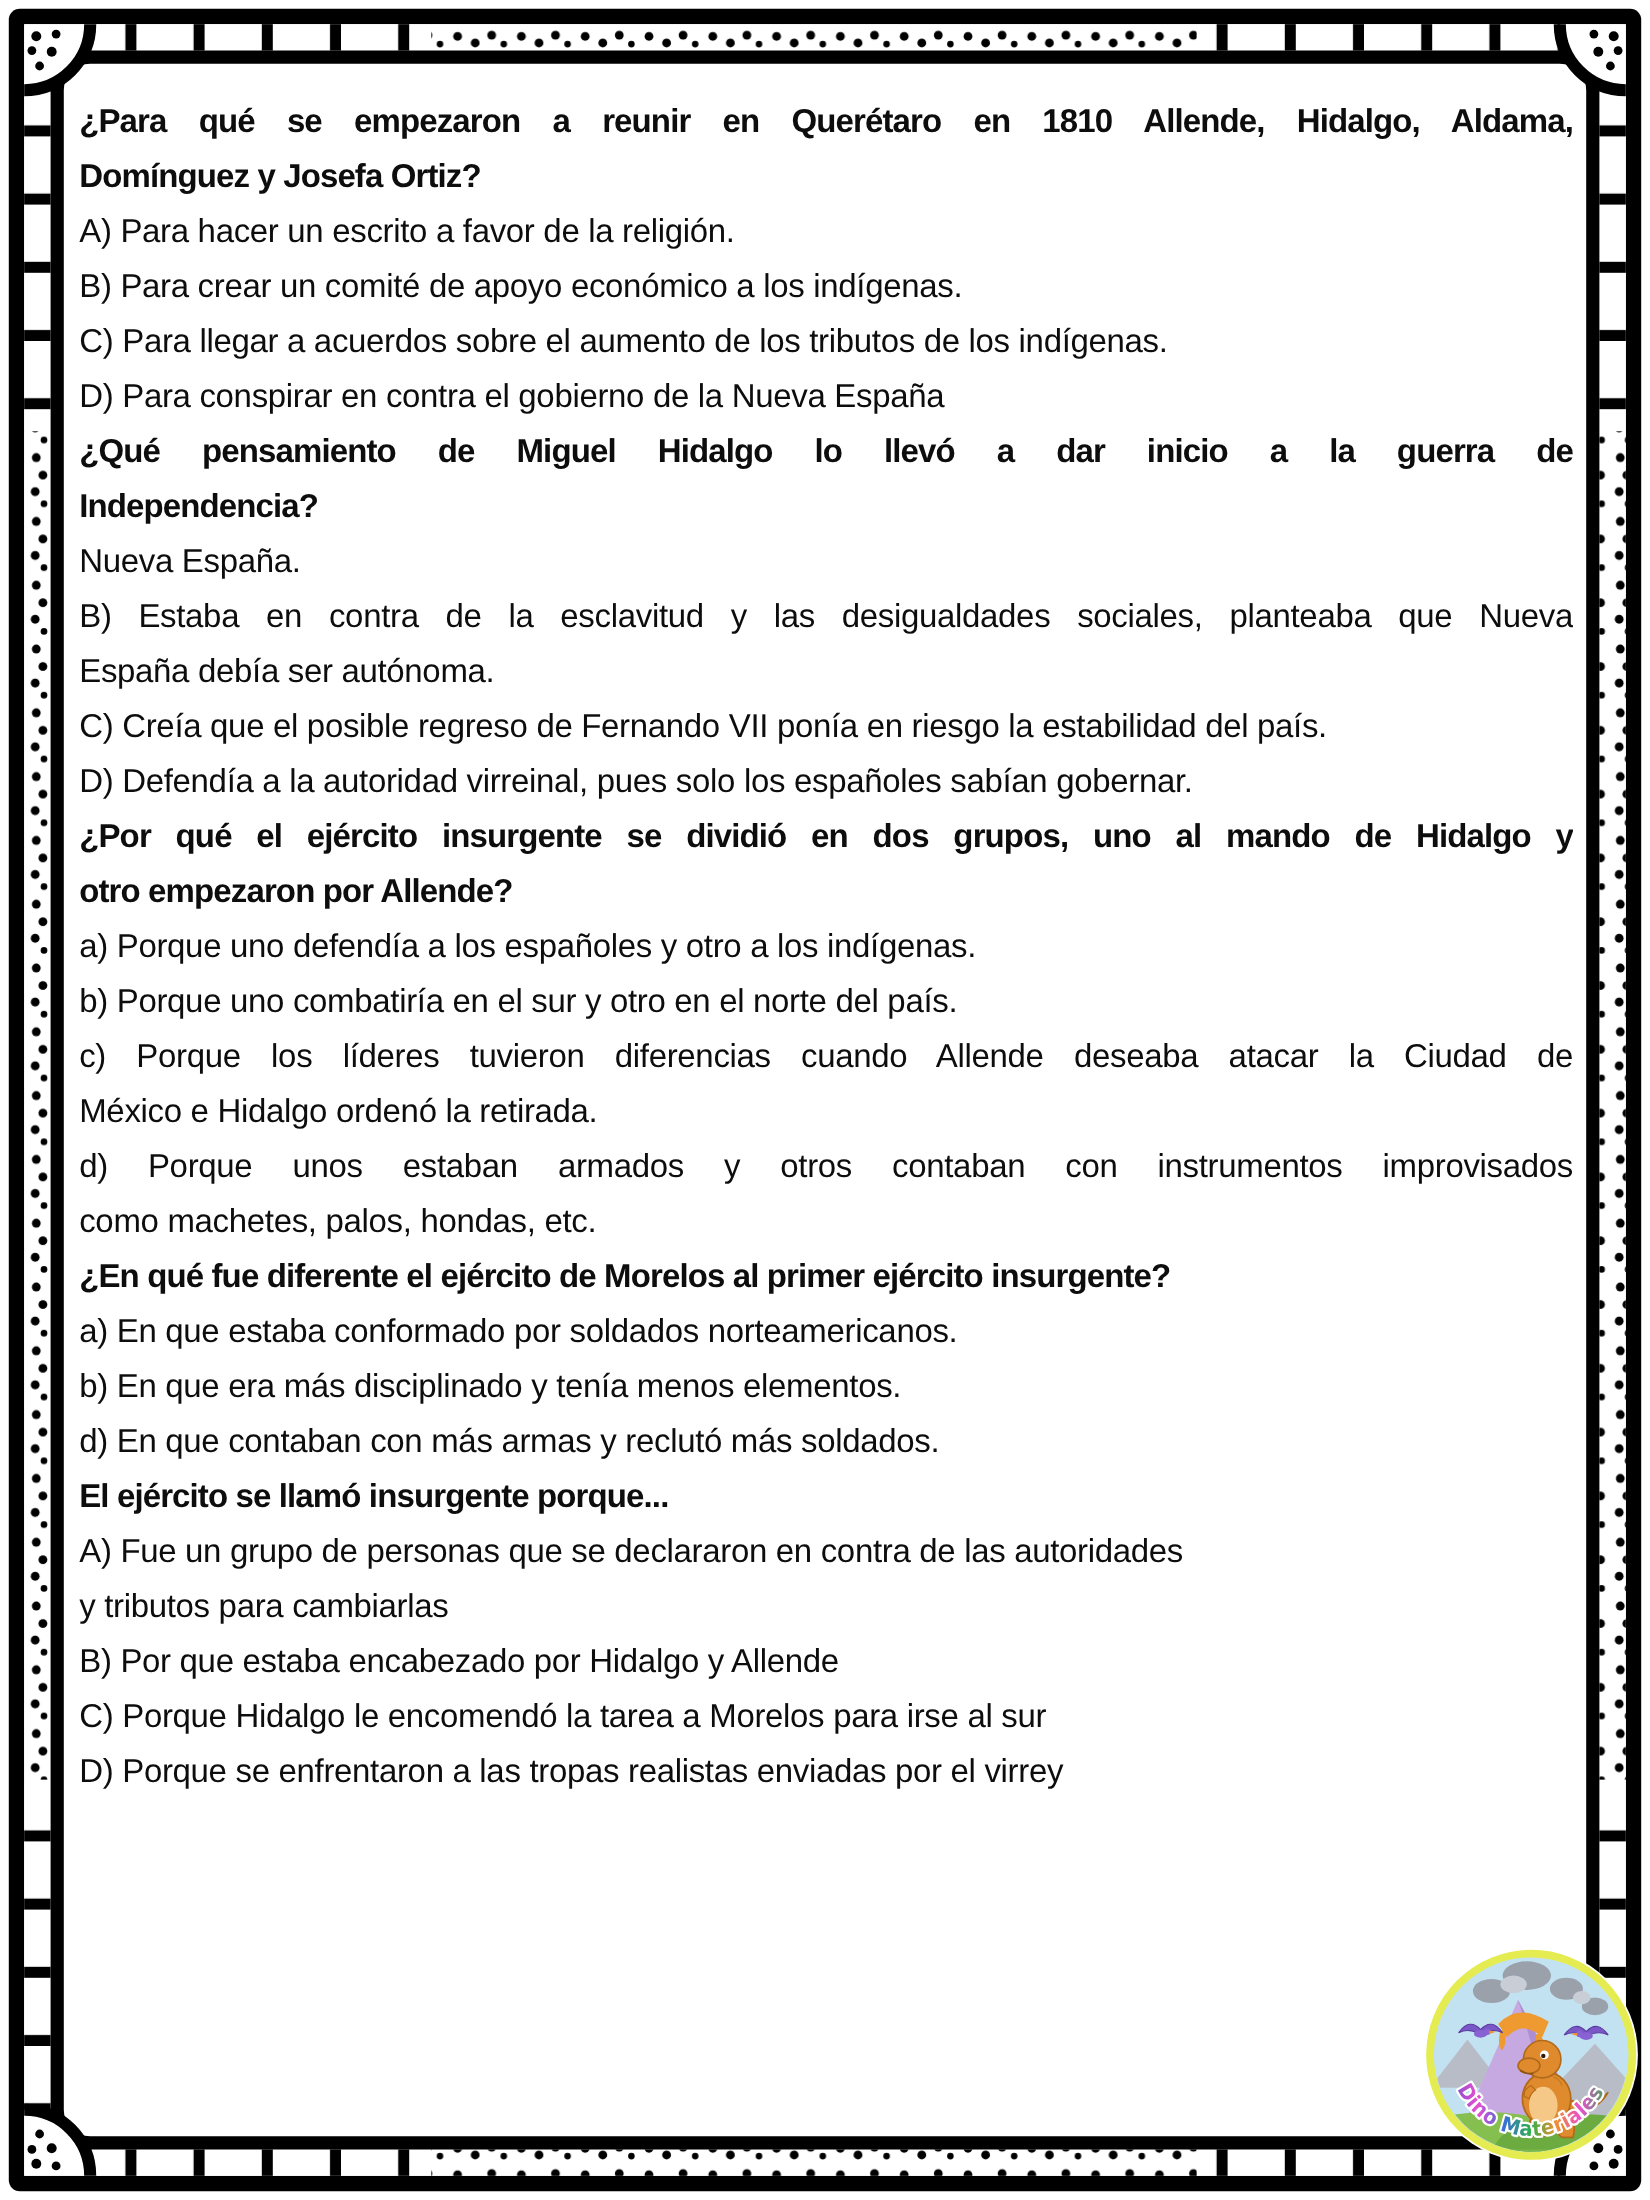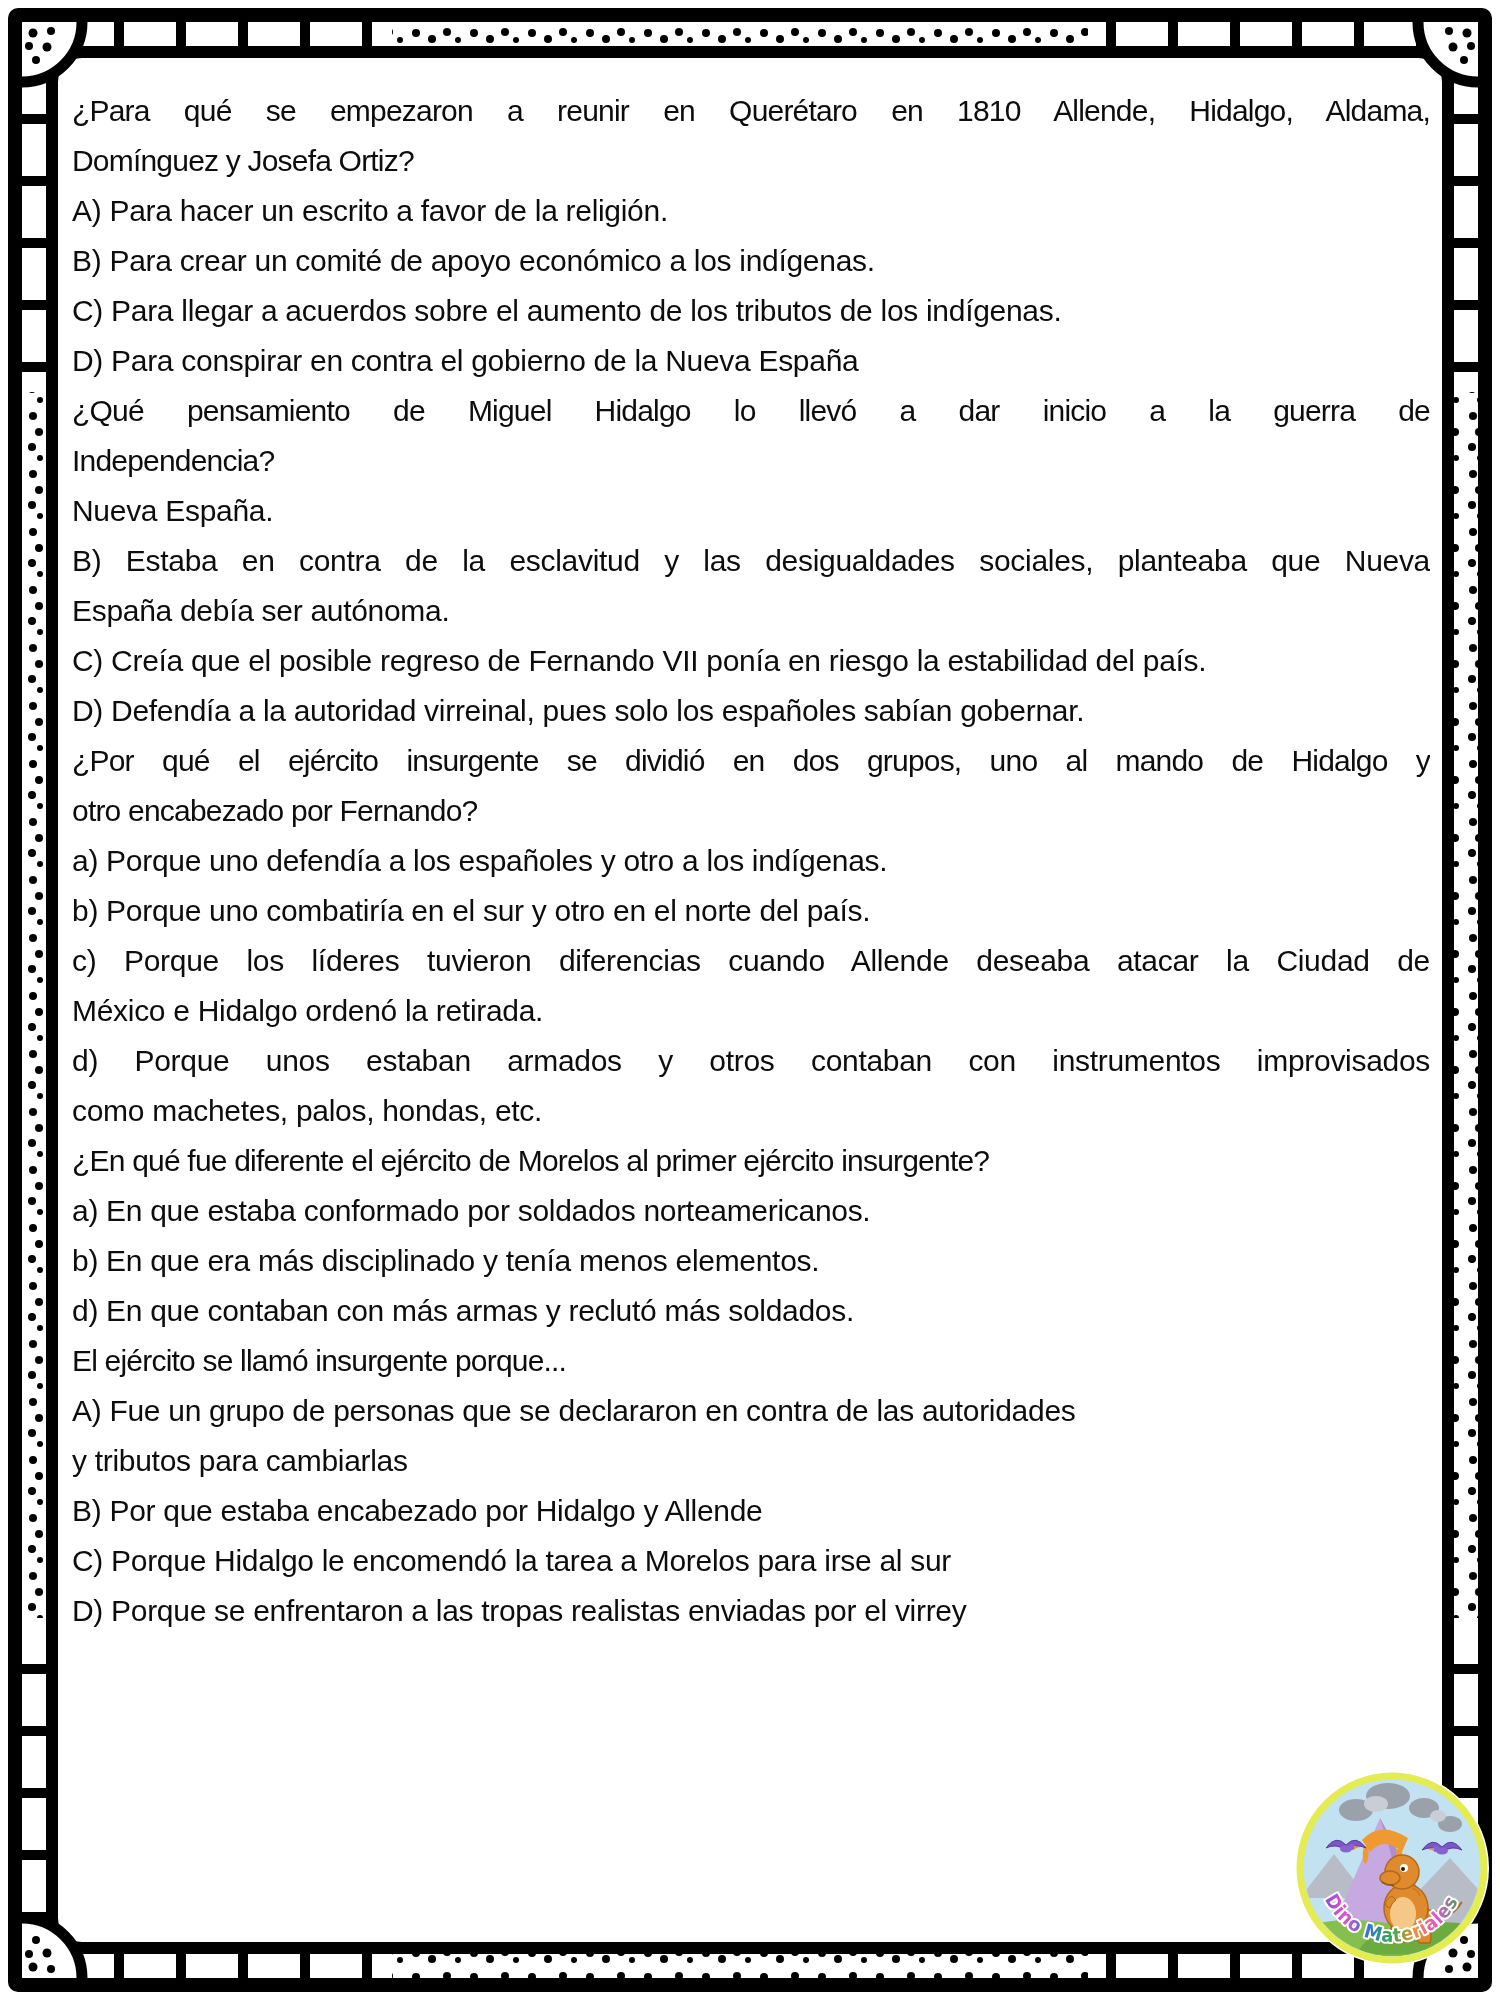--- a/index.html
+++ b/index.html
@@ -28,21 +28,21 @@
     line-height: 50px;
     height: 50px;
     max-height: 50px;
     overflow: hidden;
     letter-spacing: -0.3px;
     text-align: justify;
     text-align-last: left;
     white-space: normal;
   }
   .line.bold {
-    font-weight: normal;
+    font-weight: bold;
     letter-spacing: -0.8px;
   }
   .line.stretch {
     text-align-last: justify;
   }
 </style>
 </head>
 <body>
 
 <div class="page">
@@ -193,21 +193,21 @@
       <div class="line">C) Para llegar a acuerdos sobre el aumento de los tributos de los indígenas.</div>
       <div class="line">D) Para conspirar en contra el gobierno de la Nueva España</div>
       <div class="line bold stretch">¿Qué pensamiento de Miguel Hidalgo lo llevó a dar inicio a la guerra de</div>
       <div class="line bold">Independencia?</div>
       <div class="line">Nueva España.</div>
       <div class="line stretch">B) Estaba en contra de la esclavitud y las desigualdades sociales, planteaba que Nueva</div>
       <div class="line">España debía ser autónoma.</div>
       <div class="line">C) Creía que el posible regreso de Fernando VII ponía en riesgo la estabilidad del país.</div>
       <div class="line">D) Defendía a la autoridad virreinal, pues solo  los españoles sabían gobernar.</div>
       <div class="line bold stretch">¿Por qué el ejército insurgente se dividió en dos grupos, uno al mando de Hidalgo y</div>
-      <div class="line bold">otro encabezado por Fernando?</div>
+      <div class="line bold">otro empezaron por Allende?</div>
       <div class="line">a) Porque uno defendía a los españoles y otro a los indígenas.</div>
       <div class="line">b) Porque uno combatiría en el sur y otro en el norte del país.</div>
       <div class="line stretch">c) Porque los líderes tuvieron diferencias cuando Allende deseaba atacar la Ciudad de</div>
       <div class="line">México e Hidalgo ordenó la retirada.</div>
       <div class="line stretch">d) Porque unos estaban armados y otros contaban con instrumentos improvisados</div>
       <div class="line">como machetes, palos, hondas, etc.</div>
       <div class="line bold">¿En qué fue diferente el ejército de Morelos al primer ejército insurgente?</div>
       <div class="line">a) En que estaba conformado por soldados norteamericanos.</div>
       <div class="line">b) En que era más disciplinado y tenía menos elementos.</div>
       <div class="line">d) En que contaban con más armas y reclutó más soldados.</div>

